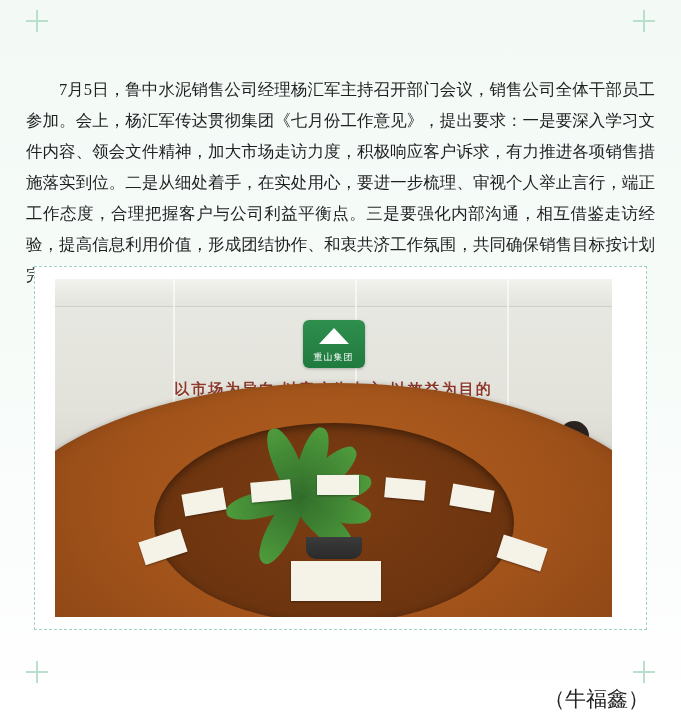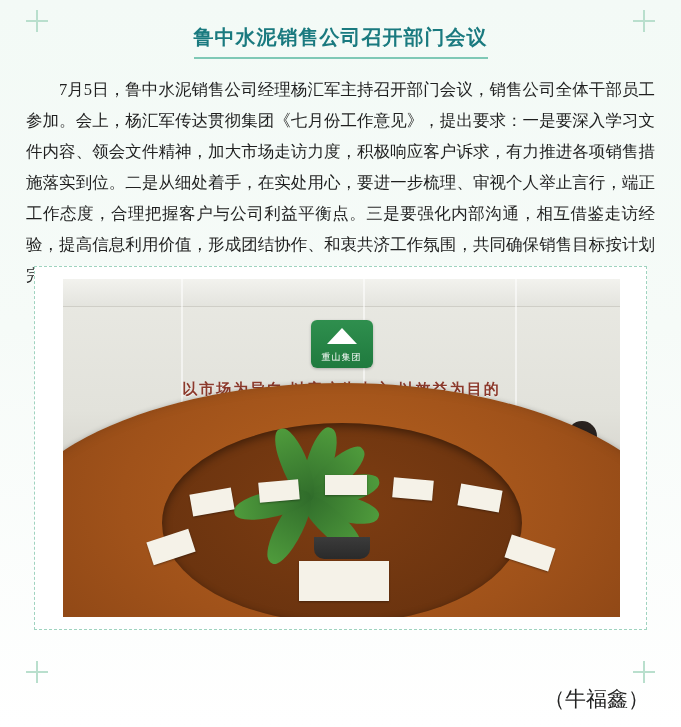--- a/index.html
+++ b/index.html
@@ -82,21 +82,21 @@
 
   .photo-frame {
     position: absolute;
     top: 266px;
     left: 34px;
     width: 613px;
     height: 364px;
     border: 1px dashed #9fd3bf;
     background: #ffffff;
     box-sizing: border-box;
-    padding: 12px 28px;
+    padding: 12px 20px;
   }
   .photo {
     position: relative;
     width: 557px;
     height: 338px;
     overflow: hidden;
     background: #2b2b2b;
   }
 
   
@@ -253,23 +253,20 @@
 </head>
 <body>
 
 <div class="page">
 
   <div class="corner tl"></div>
   <div class="corner tr"></div>
   <div class="corner bl"></div>
   <div class="corner br"></div>
 
-  <div class="title-wrap">
-    <div class="title">鲁中水泥销售公司召开部门会议</div>
-  </div>
 
   <div class="body-text">
     <p>7月5日，鲁中水泥销售公司经理杨汇军主持召开部门会议，销售公司全体干部员工参加。会上，杨汇军传达贯彻集团《七月份工作意见》，提出要求：一是要深入学习文件内容、领会文件精神，加大市场走访力度，积极响应客户诉求，有力推进各项销售措施落实到位。二是从细处着手，在实处用心，要进一步梳理、审视个人举止言行，端正工作态度，合理把握客户与公司利益平衡点。三是要强化内部沟通，相互借鉴走访经验，提高信息利用价值，形成团结协作、和衷共济工作氛围，共同确保销售目标按计划完成。</p>
   </div>
 
   <div class="photo-frame">
     <div class="photo">
       <div class="wall"></div>
       <div class="wall-panel"></div>
       <div class="ceiling"></div>

